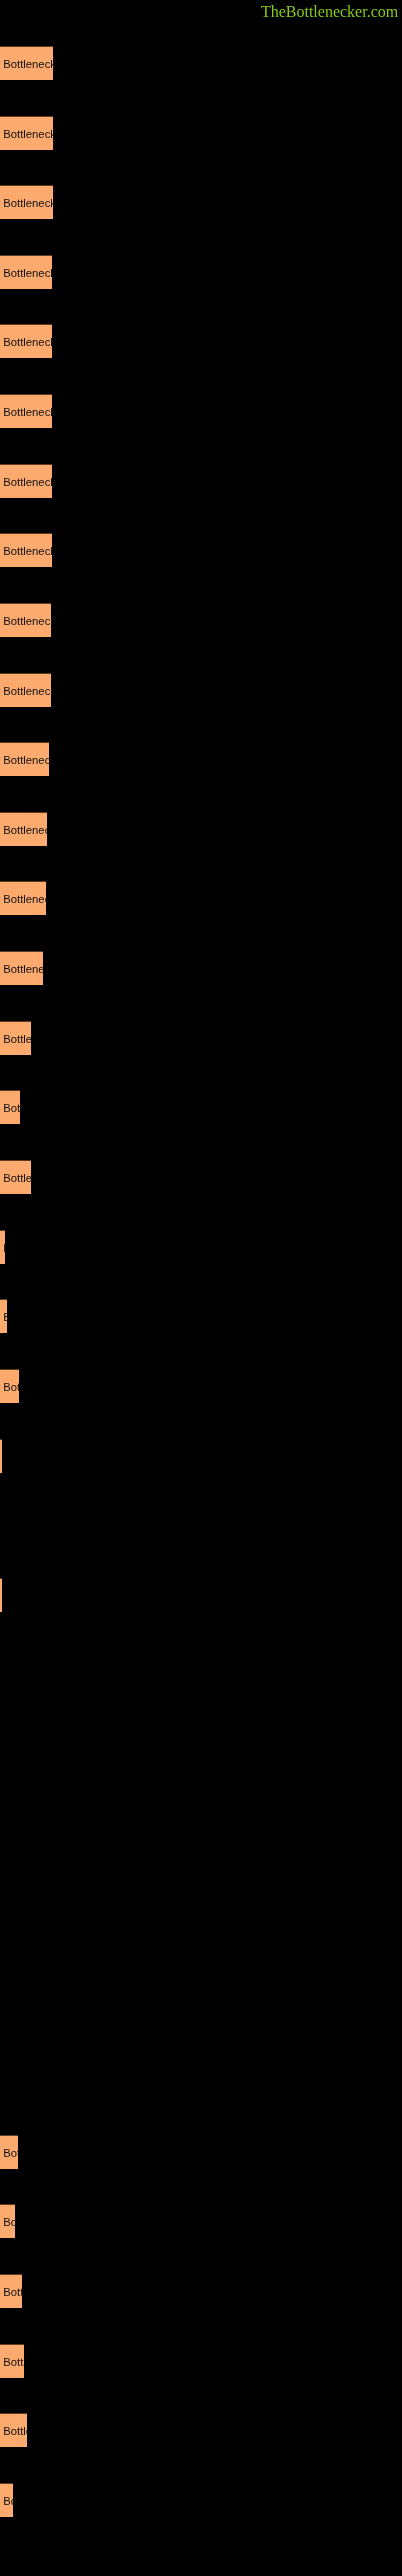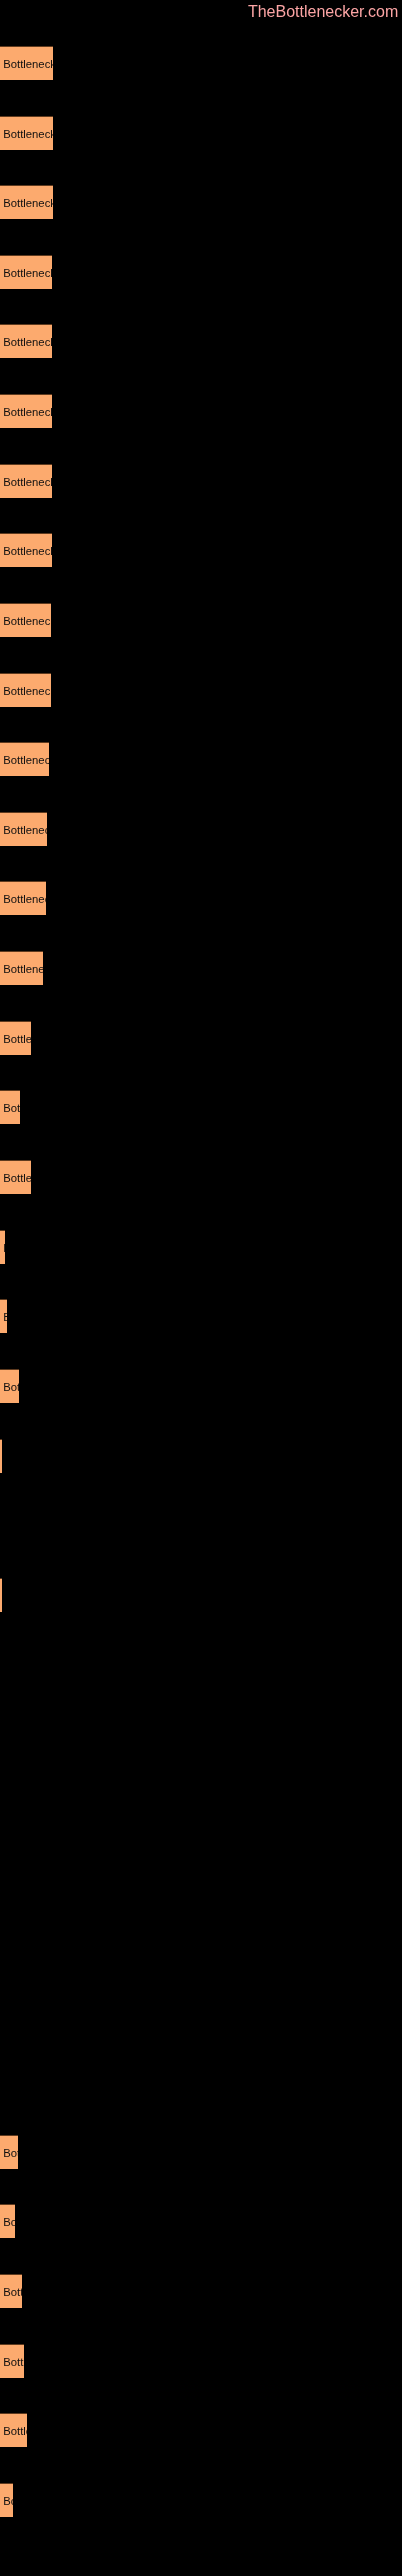--- a/index.html
+++ b/index.html
@@ -9,26 +9,26 @@
     font-family:"Liberation Sans", sans-serif;
     overflow:hidden;
     position:relative;
   }
   #chart-root{position:relative;width:403px;height:2576px;}
 
   .site-title{
     position:absolute;
     right:4.8px;
     top:1.6px;
-    color:#fca5a5;
+    color:#84cc16;
     font-size:16px;
     line-height:19.3px;
     letter-spacing:0px;
     white-space:nowrap;
-    font-family:Liberation Sans, sans-serif;
+    font-family:Liberation Serif, serif;
   }
 
   .bar-row{
     position:absolute;
     left:0;
     height:34px;
   }
   .bar{
     position:absolute;
     left:0;

